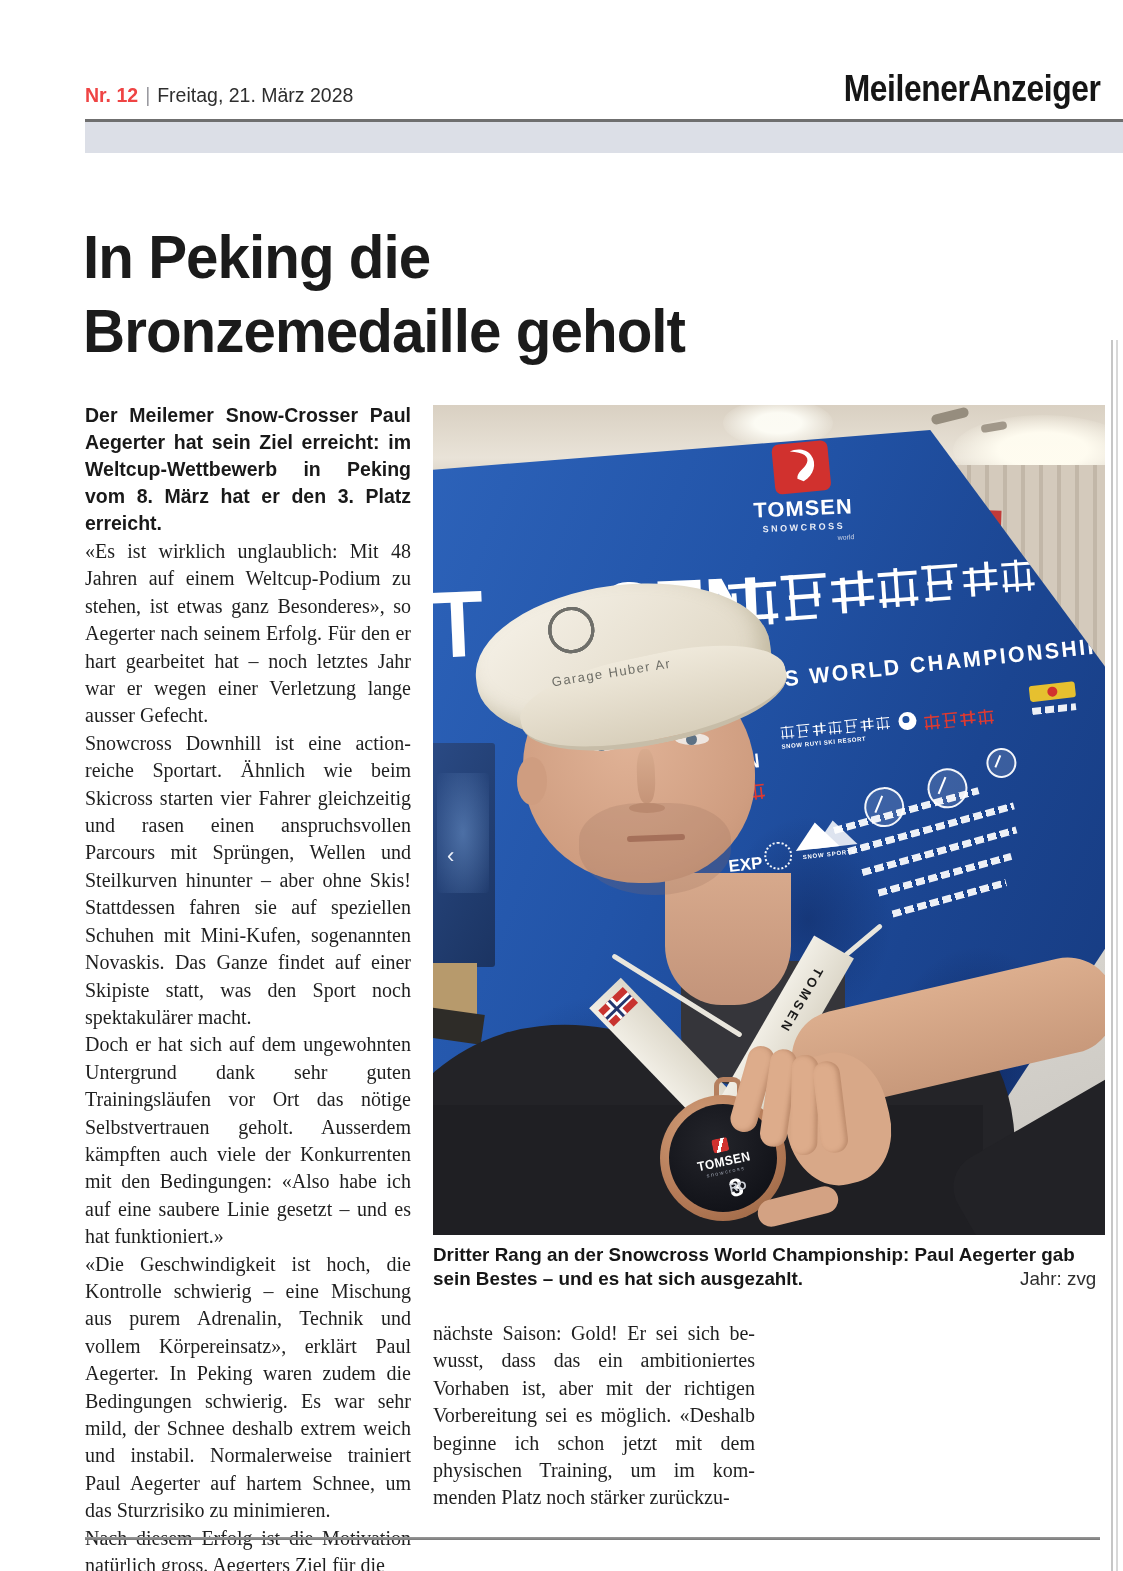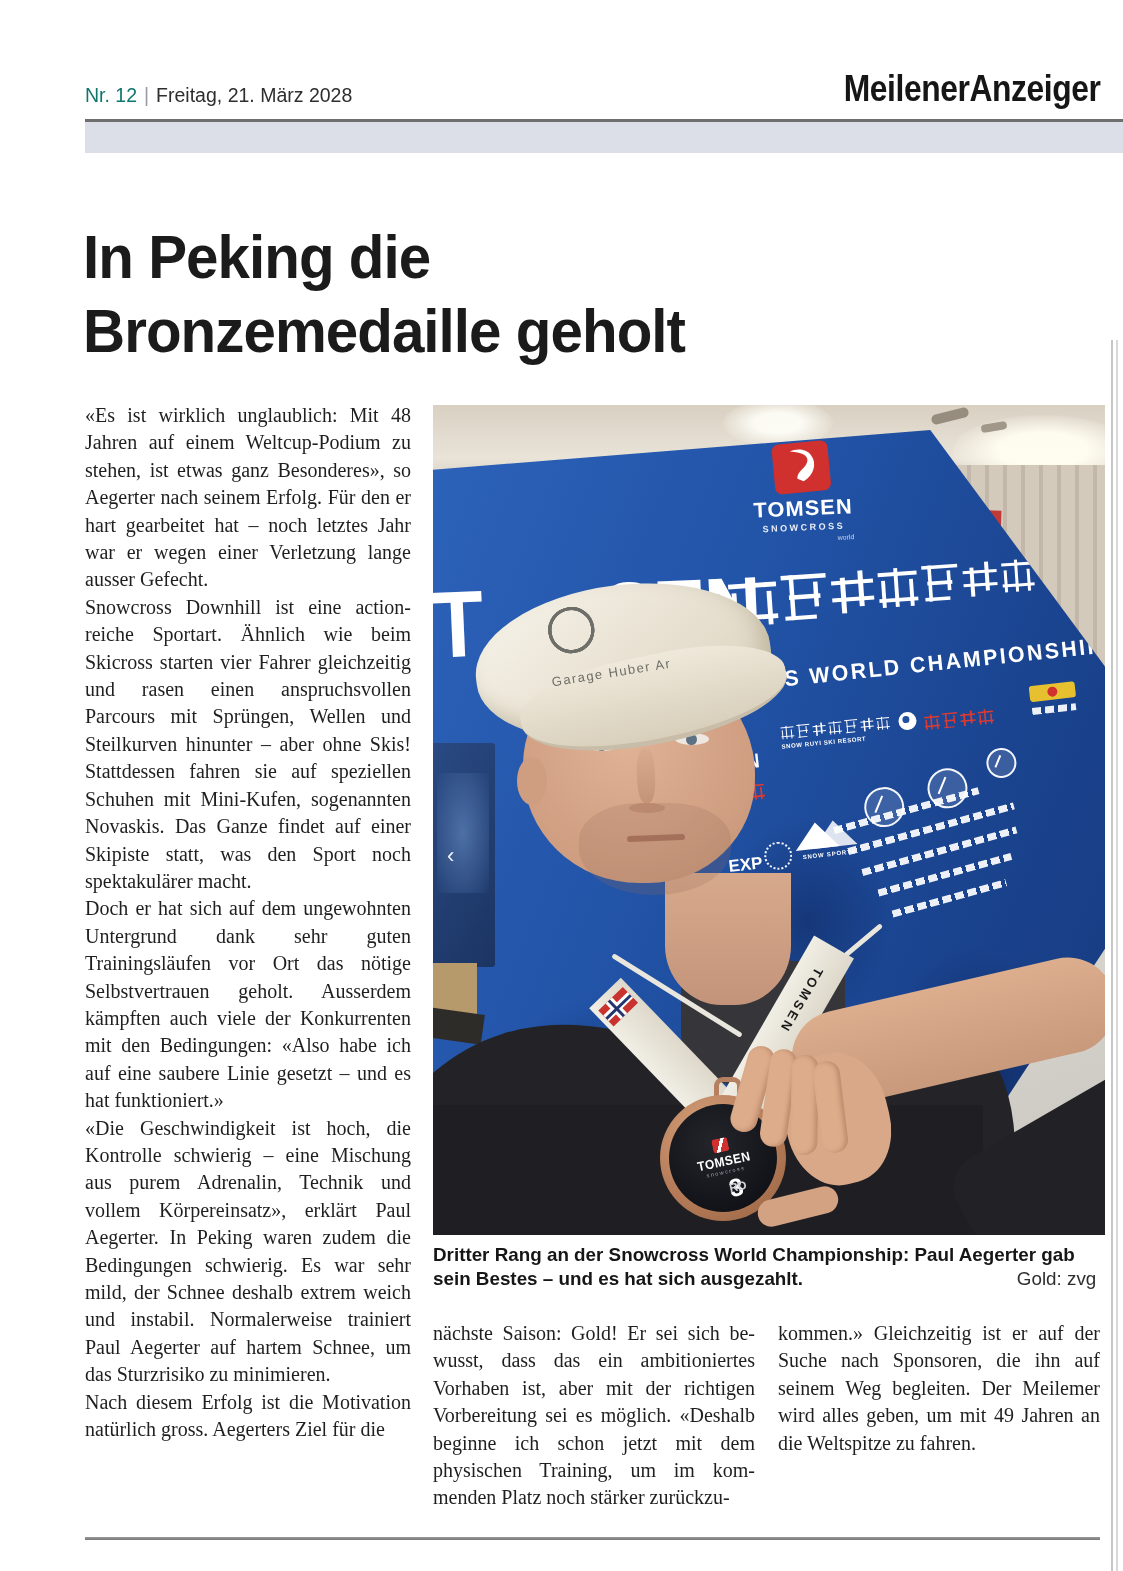--- a/index.html
+++ b/index.html
@@ -2,21 +2,21 @@
 <html><head>
 <meta charset="utf-8">
 <style>
   html,body{margin:0;padding:0;background:#ffffff;}
   #page{position:relative;width:1123px;height:1571px;background:#fff;overflow:hidden;
         font-family:"Liberation Sans",sans-serif;color:#1c1c1c;}
   .abs{position:absolute;}
 
   
   .issue-line{left:85px;top:84px;font-size:19.5px;color:#2e2e2e;}
-  .issue-line b{font-weight:400;color:#0f766e;}
+  .issue-line b{font-weight:700;color:#ef4444;}
   .issue-sep{color:#9a9aa0;padding:0 7px;}
   .masthead{right:23px;top:68px;font-size:37px;font-weight:700;letter-spacing:-0.5px;
             transform:scaleX(.86);transform-origin:right top;color:#161616;}
   .head-rule{left:85px;top:119px;width:1038px;height:3px;background:#6f6f6f;}
   .head-band{left:85px;top:122px;width:1038px;height:31px;background:#dcdfe7;}
 
   
   .headline{left:83px;top:220px;font-size:62px;line-height:74px;font-weight:700;
             letter-spacing:-1px;transform:scaleX(.94);transform-origin:left top;color:#1b1b1b;}
 
@@ -247,20 +247,21 @@
   <div class="abs masthead">MeilenerAnzeiger</div>
   <div class="abs head-rule"></div>
   <div class="abs head-band"></div>
 
   <div class="abs headline">
     <div>In Peking die</div>
     <div>Bronzemedaille geholt</div>
   </div>
 
   <div class="abs col col-1">
+    <p class="lead">Der Meilemer Snow-Crosser Paul Aegerter hat sein Ziel erreicht: im Weltcup-Wettbewerb in Peking vom 8. März hat er den 3. Platz erreicht.</p>
     <p class="body-p">«Es ist wirklich unglaublich: Mit 48 Jahren auf einem Weltcup-Podium zu stehen, ist etwas ganz Besonderes», so Aegerter nach seinem Erfolg. Für den er hart gearbeitet hat – noch letztes Jahr war er wegen einer Verletzung lange ausser Gefecht.</p>
     <p class="body-p">Snowcross Downhill ist eine action­reiche Sportart. Ähnlich wie beim Skicross starten vier Fahrer gleichzei­tig und rasen einen anspruchsvollen Parcours mit Sprüngen, Wellen und Steilkurven hinunter – aber ohne Skis! Stattdessen fahren sie auf spezi­ellen Schuhen mit Mini-Kufen, soge­nannten Novaskis. Das Ganze findet auf einer Skipiste statt, was den Sport noch spektakulärer macht.</p>
     <p class="body-p">Doch er hat sich auf dem ungewohn­ten Untergrund dank sehr guten Trainingsläufen vor Ort das nötige Selbstvertrauen geholt. Ausserdem kämpften auch viele der Konkurren­ten mit den Bedingungen: «Also habe ich auf eine saubere Linie gesetzt – und es hat funktioniert.»</p>
     <p class="body-p">«Die Geschwindigkeit ist hoch, die Kontrolle schwierig – eine Mischung aus purem Adrenalin, Technik und vollem Körpereinsatz», erklärt Paul Aegerter. In Peking waren zudem die Bedingungen schwierig. Es war sehr mild, der Schnee deshalb extrem weich und instabil. Normalerweise trainiert Paul Aegerter auf hartem Schnee, um das Sturzrisiko zu mini­mieren.</p>
     <p class="body-p">Nach diesem Erfolg ist die Motivation natürlich gross. Aegerters Ziel für die</p>
   </div>
 
   <div class="abs photo">
     <div class="wall">
       <div class="ceiling"></div>
@@ -429,26 +430,25 @@
     <div class="finger fg1"></div>
     <div class="finger fg2"></div>
     <div class="finger fg3"></div>
     <div class="finger fg4"></div>
     <div class="thumb"></div>
     <div class="sleeve"></div>
   </div>
 
   <div class="abs caption-wrap">
     <span>Dritter Rang an der Snowcross World Championship: Paul Aegerter gab sein Bestes – und es hat sich ausgezahlt.</span>
-    <span class="photo-credit">Gold: zvg</span>
+    <span class="photo-credit">Jahr: zvg</span>
   </div>
 
   <div class="abs col col-2">
     <p class="body-p">nächste Saison: Gold! Er sei sich be­wusst, dass das ein ambitioniertes Vorhaben ist, aber mit der richtigen Vorbereitung sei es möglich. «Des­halb beginne ich schon jetzt mit dem physischen Training, um im kom­menden Platz noch stärker zurückzu-</p>
   </div>
   <div class="abs col col-3">
-    <p class="body-p">kommen.» Gleichzeitig ist er auf der Suche nach Sponsoren, die ihn auf seinem Weg begleiten. Der Meilemer wird alles geben, um mit 49 Jahren an die Weltspitze zu fahren.</p>
   </div>
 
   <div class="abs bottom-rule"></div>
   <div class="abs page-edge" style="left:1111px"></div>
   <div class="abs page-edge" style="left:1116px;background:#d8d8d8"></div>
 </div>
 
 </body></html>

